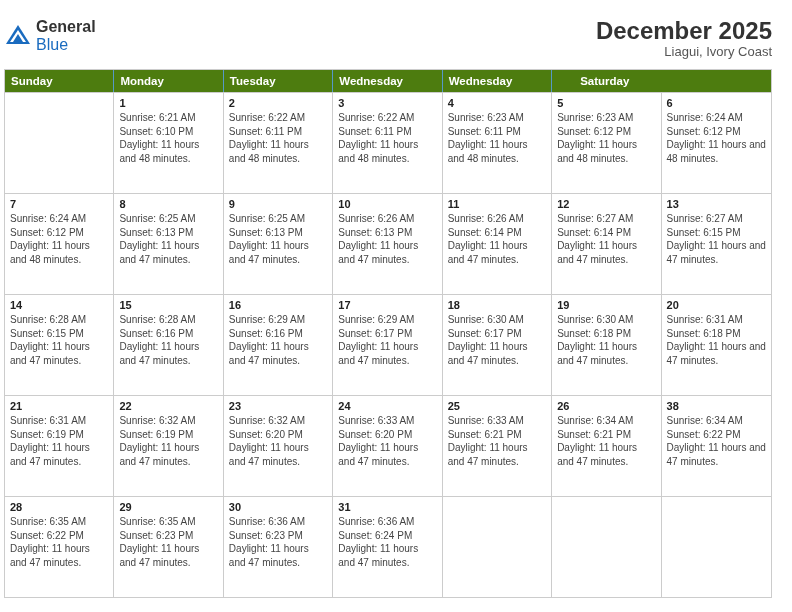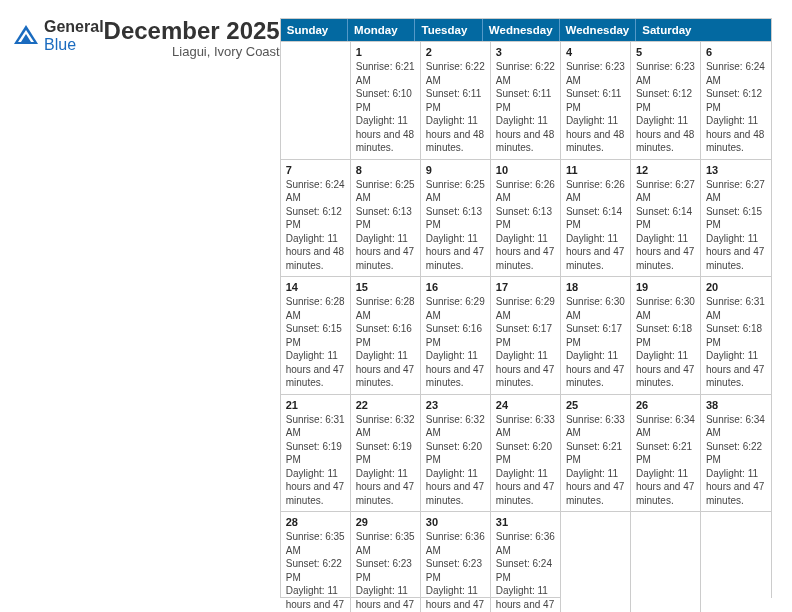--- a/index.html
+++ b/index.html
@@ -6,23 +6,23 @@
     body {
       font-family: Arial, sans-serif;
       background: #fff;
       width: 792px;
       height: 612px;
       overflow: hidden;
     }
     .page {
       width: 792px;
       height: 612px;
-      padding: 18px 20px 14px 12px;
-      display: flex;
-      flex-direction: row;
+      padding: 18px 20px 14px 4px;
+      display: flex;
+      flex-direction: column;
     }
     .header {
       display: flex;
       justify-content: space-between;
       align-items: flex-start;
       margin-bottom: 10px;
     }
     .logo {
       display: flex;
       align-items: center;
@@ -62,31 +62,31 @@
     }
     .calendar {
       flex: 1;
       display: flex;
       flex-direction: column;
       border: 1px solid #ccc;
     }
     .cal-header {
       display: grid;
       grid-template-columns: repeat(7, 1fr);
-      background: #0369a1;
+      background: #4d7c0f;
     }
     .cal-header-cell {
       color: #fff;
       font-size: 11.5px;
       font-weight: bold;
       padding: 5px 6px;
       text-align: left;
       border-right: 1px solid #5599c8;
     }
-    .cal-header-cell:last-child { border-right: none; }
+    .cal-header-cell:last-child { border-right: none; margin-left: 22px; }
     .cal-body {
       flex: 1;
       display: flex;
       flex-direction: column;
     }
     .cal-row {
       display: grid;
       grid-template-columns: repeat(7, 1fr);
       flex: 1;
       border-top: 1px solid #ccc;

